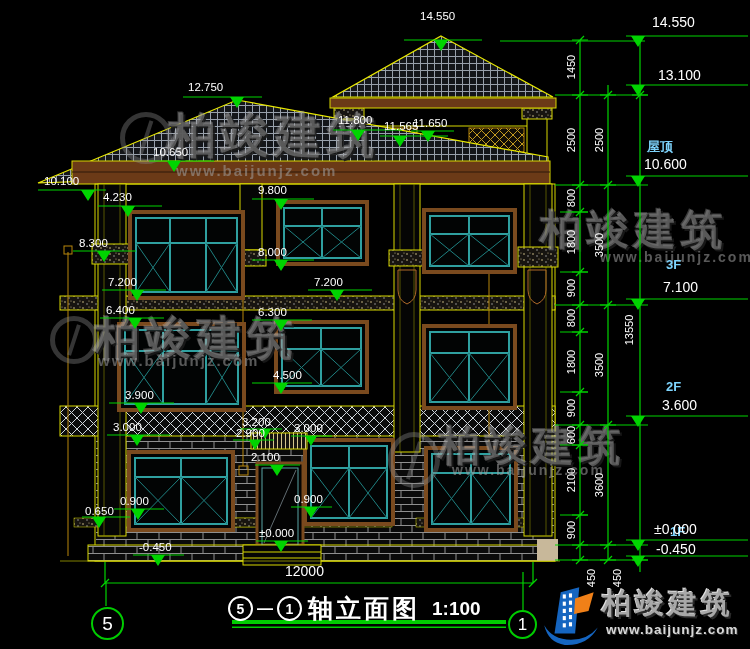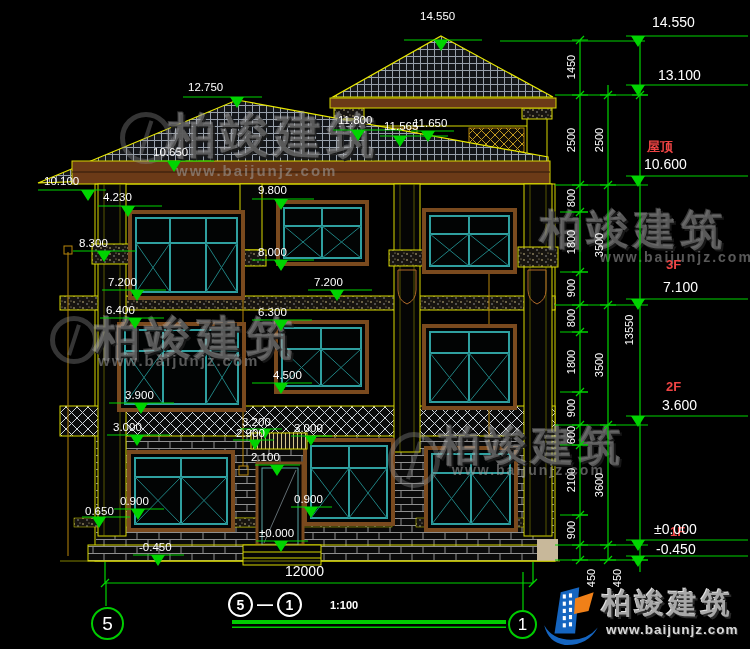--- a/index.html
+++ b/index.html
@@ -1,38 +1,38 @@
 <!DOCTYPE html>
 <html><head>
 <meta charset="utf-8">
 <style>
   html,body{margin:0;padding:0;background:#000;}
   .canvas{position:relative;width:750px;height:649px;background:#000;overflow:hidden;
           font-family:"Liberation Sans",sans-serif;}
   .canvas svg{position:absolute;left:0;top:0;}
   .mk{position:absolute;color:#fff;font-size:11.5px;white-space:nowrap;z-index:4;}
   .lvv{position:absolute;color:#fff;font-size:14px;white-space:nowrap;z-index:4;}
-  .lvf{position:absolute;color:#ef4444;font-size:13px;font-weight:bold;white-space:nowrap;z-index:4;}
+  .lvf{position:absolute;color:#7dd3fc;font-size:13px;font-weight:bold;white-space:nowrap;z-index:4;}
   .vd{position:absolute;color:#fff;font-size:11px;white-space:nowrap;z-index:4;
       transform:translate(-50%,-50%) rotate(-90deg);}
   .hd{position:absolute;color:#fff;font-size:14px;white-space:nowrap;z-index:4;}
   .wm-brand{position:absolute;font-weight:bold;color:rgba(148,148,148,.5);letter-spacing:5px;
       text-shadow:2px 2px 0 rgba(25,25,25,.9),-1px -1px 0 rgba(210,210,210,.28);z-index:2;white-space:nowrap;}
   .wm-url{position:absolute;font-weight:bold;color:rgba(160,160,160,.55);letter-spacing:2px;z-index:2;white-space:nowrap;}
   .wm-ring{position:absolute;border:5px solid rgba(140,140,140,.38);border-radius:50%;z-index:2;}
   .wm-ring i{position:absolute;left:45%;top:8%;width:4px;height:84%;background:rgba(140,140,140,.38);
       transform:rotate(18deg);display:block;}
   .axis-bubble{position:absolute;border:2px solid #00cc00;border-radius:50%;color:#fff;
       display:grid;place-items:center;z-index:5;background:#000;}
   .titlebar{position:absolute;left:228px;top:592px;display:flex;align-items:center;gap:4px;z-index:5;color:#fff;}
   .tcirc{width:21px;height:21px;border:2px solid #fff;border-radius:50%;display:grid;place-items:center;
       font-size:14px;font-weight:bold;}
   .tdash{font-size:16px;font-weight:bold;}
   .tname{font-size:25px;font-weight:bold;letter-spacing:3px;margin-left:2px;}
-  .tscale{font-size:11px;font-weight:bold;margin-left:24px;}
+  .tscale{font-size:19px;font-weight:bold;margin-left:8px;}
   .logo{position:absolute;left:540px;top:578px;width:210px;height:70px;z-index:6;}
   .logo-brand{position:absolute;left:62px;top:6px;font-size:29px;font-weight:bold;letter-spacing:4px;
       color:#a8a8a8;text-shadow:2px 2px 0 #2a2a2a,-1px -1px 0 #e0e0e0;white-space:nowrap;}
   .logo-url{position:absolute;left:66px;top:44px;font-size:13.5px;font-weight:bold;letter-spacing:1px;
       color:#d8d8d8;text-shadow:1px 1px 0 #333;white-space:nowrap;}
 </style>
 </head>
 <body>
 
 <div class="canvas">
@@ -278,20 +278,21 @@
   <span class="vd" style="left:629px;top:330px">13550</span>
   <span class="hd" style="left:285px;top:563px">12000</span>
 
   <div class="axis-bubble" style="left:91px;top:607px;width:29px;height:29px;font-size:19px;">5</div>
   <div class="axis-bubble" style="left:508px;top:610px;width:25px;height:25px;font-size:17px;">1</div>
 
   <div class="titlebar">
     <span class="tcirc">5</span>
     <span class="tdash">—</span>
     <span class="tcirc">1</span>
+    <span class="tname">轴立面图</span>
     <span class="tscale">1:100</span>
   </div>
 
   <div class="logo">
     <svg width="62" height="68" viewBox="0 0 60 66" style="position:absolute;left:0;top:2px;">
       <path d="M14,52 L20,12 L38,7 L34,52 Z" fill="#1565c0"></path>
       <g fill="#fff">
         <rect x="22" y="14" width="3" height="4"></rect>
           <rect x="28" y="13" width="3" height="4"></rect>
         <rect x="22" y="21" width="3" height="4"></rect>

